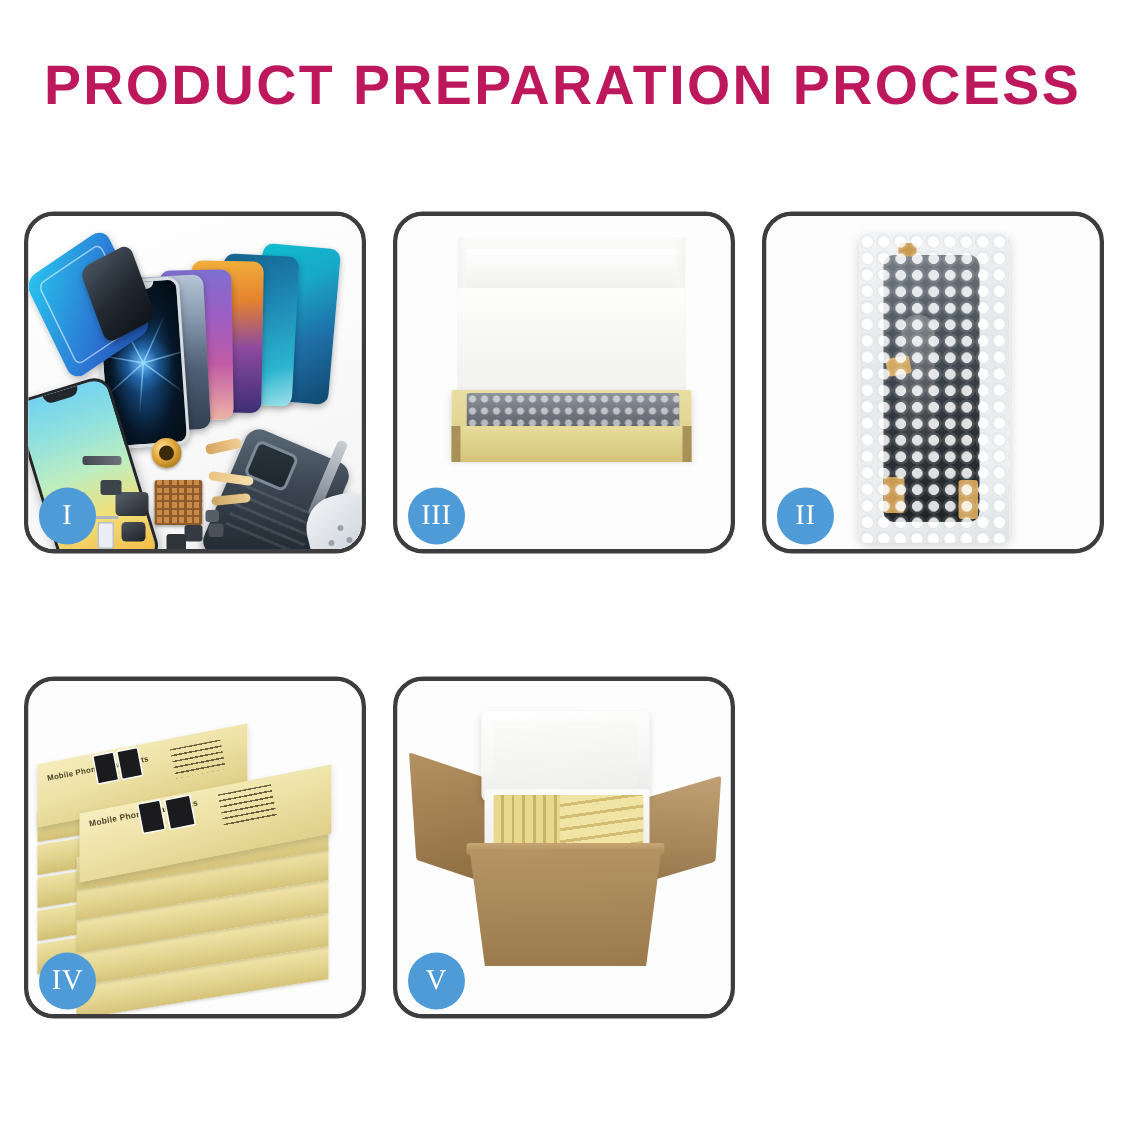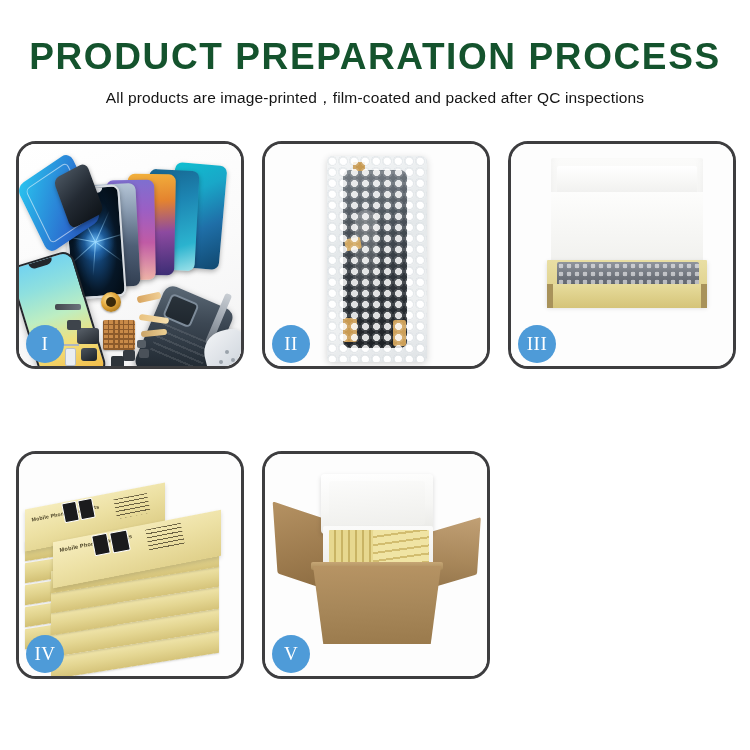--- a/index.html
+++ b/index.html
@@ -19,21 +19,21 @@
   .header {
     width: 750px;
     padding-top: 38px;
     text-align: center;
   }
   .page-title {
     font-family: "Liberation Sans", sans-serif;
     font-size: 37px;
     font-weight: 700;
     letter-spacing: 1.6px;
-    color: #14532d;
+    color: #be185d;
     line-height: 1.05;
     margin: 0;
     white-space: nowrap;
   }
   .page-subtitle {
     font-family: "Liberation Sans", sans-serif;
     font-size: 15.5px;
     font-weight: 400;
     color: #141414;
     margin: 11px 0 0 0;
@@ -430,21 +430,20 @@
   .c-tape2 {
     position:absolute; left:36px; top:140px; width:15px; height:20px;
     background:rgba(150,122,76,.55); transform: skewY(14deg); border-radius:1px;
   }
 </style>
 </head>
 <body>
 
 <div class="header">
   <h1 class="page-title">PRODUCT PREPARATION PROCESS</h1>
-  <p class="page-subtitle">All products are image-printed，film-coated and packed after QC inspections</p>
 </div>
 
 <div class="grid">
 
   <div class="panel">
     <div class="panel-inner">
       <div class="p1-bg"></div>
 
       <div class="ph ph-a"></div>
       <div class="ph ph-b"></div>
@@ -494,42 +493,42 @@
       <div class="hand"></div>
       <div class="screw" style="left:206px;top:206px"></div>
       <div class="screw" style="left:212px;top:214px"></div>
       <div class="screw" style="left:200px;top:216px"></div>
     </div>
     <div class="badge">I</div>
   </div>
 
   <div class="panel">
     <div class="panel-inner">
+      <div class="box3-lid"></div>
+      <div class="box3-body"></div>
+      <div class="box3-fill"></div>
+      <div class="box3-front"></div>
+      <div class="box3-edge-l"></div>
+      <div class="box3-edge-r"></div>
+    </div>
+    <div class="badge">III</div>
+  </div>
+
+  <div class="panel">
+    <div class="panel-inner">
       <div class="bubble-pack">
         <div class="inner-part"></div>
         <div class="tape-a"></div>
         <div class="tape-b"></div>
         <div class="tape-c"></div>
         <div class="tape-d"></div>
         <div class="bubble-overlay"></div>
       </div>
     </div>
     <div class="badge">II</div>
-  </div>
-
-  <div class="panel">
-    <div class="panel-inner">
-      <div class="box3-lid"></div>
-      <div class="box3-body"></div>
-      <div class="box3-fill"></div>
-      <div class="box3-front"></div>
-      <div class="box3-edge-l"></div>
-      <div class="box3-edge-r"></div>
-    </div>
-    <div class="badge">III</div>
   </div>
 
   <div class="panel">
     <div class="panel-inner">
       <div class="stack">
         <div class="sbox sb-l" style="top:150px"></div>
         <div class="sbox sb-l" style="top:128px"></div>
         <div class="sbox sb-l" style="top:106px"></div>
         <div class="sbox sb-l" style="top:84px"></div>
         <div class="sbox sb-l" style="top:62px"></div>

